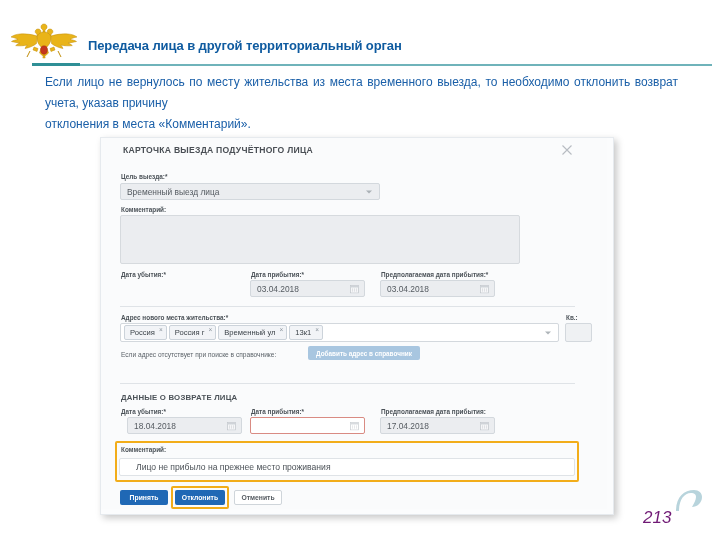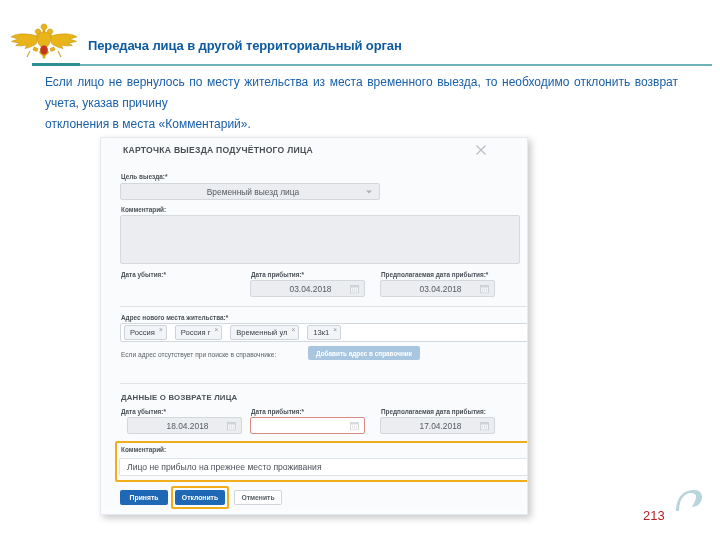--- a/index.html
+++ b/index.html
@@ -71,21 +71,21 @@
   #intro-paragraph .last-line {
     display: block;
     text-align: left;
   }
 
   
   #dialog {
     position: absolute;
     left: 100px;
     top: 137px;
-    width: 428px;
+    width: 514px;
     height: 378px;
     background: #fbfcfd;
     box-shadow: 3px 3px 7px rgba(0,0,0,0.22);
     border: 1px solid #e6eaee;
     box-sizing: border-box;
     overflow: hidden;
   }
   #dialog-inner {
     position: absolute;
     left: 0; top: 0; right: 6px; bottom: 5px;
@@ -128,21 +128,20 @@
   .ctrl {
     box-sizing: border-box;
     background: #ebedf0;
     border: 1px solid #d3d8dd;
     border-radius: 2px;
     font-size: 8.4px;
     color: #555b61;
     display: flex;
     align-items: center;
     padding-left: 6px;
-    justify-content: center;
   }
 
   
   #purpose-label { position: absolute; left: 20px; top: 35px; }
   #purpose-select {
     position: absolute;
     left: 19px; top: 45px;
     width: 260px; height: 17px;
   }
   .caret {
@@ -212,21 +211,21 @@
     border-radius: 2px;
     box-sizing: border-box;
     display: flex;
     align-items: center;
     padding-left: 3px;
   }
   .tag {
     display: inline-flex;
     align-items: center;
     height: 13px;
-    margin-right: 8px;
+    margin-right: 2px;
     padding: 0 3px 0 5px;
     background: #f2f4f7;
     border: 1px solid #ccd3da;
     border-radius: 2px;
     font-size: 7.6px;
     color: #3c4349;
     white-space: nowrap;
   }
   .tag .tag-x {
     margin-left: 4px;
@@ -304,21 +303,21 @@
   #comment2-input {
     position: absolute;
     left: 18px; top: 320px;
     width: 456px; height: 18px;
     background: #ffffff;
     border: 1px solid #dfe3e7;
     border-radius: 2px;
     box-sizing: border-box;
     display: flex;
     align-items: center;
-    padding-left: 7px;
+    padding-left: 16px;
     font-size: 8.6px;
     color: #4d5359;
   }
 
   
   .btn {
     position: absolute;
     height: 15px;
     border-radius: 2px;
     font-size: 6.8px;
@@ -350,22 +349,23 @@
     left: 133px; top: 352px; width: 48px;
     background: #ffffff; color: #555b61; border: 1px solid #cfd5da;
     font-weight: bold;
   }
 
   
   #page-number {
     position: absolute;
     left: 643px;
     top: 508px;
-    font-size: 13px;
-    color: #b91c1c;
+    font-size: 17px;
+    font-style: italic;
+    color: #701a75;
   }
   #page-swoosh {
     position: absolute;
     left: 672px;
     top: 487px;
     width: 32px;
     height: 30px;
   }
 </style>
 </head>

